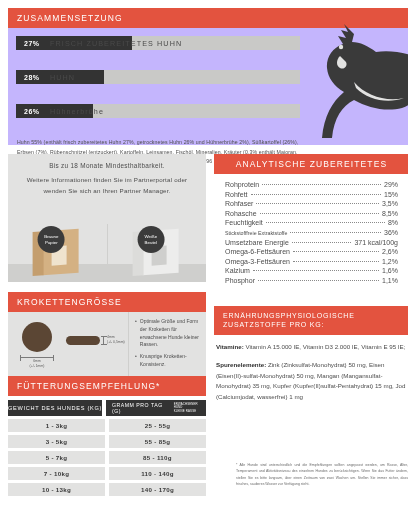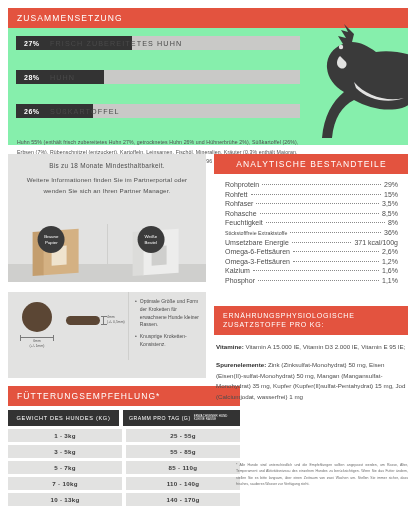--- a/index.html
+++ b/index.html
@@ -19,21 +19,21 @@
     letter-spacing: 1.1px;
     padding: 5px 8px 5px 9px;
     font-weight: 400;
   }
   .bar-title.small { font-size: 7px; letter-spacing: .8px; line-height: 1.35; }
 
   
   .composition {
     position: absolute; left: 8px; top: 8px;
     width: 400px; height: 137px;
-    background: #86efac;
+    background: #c4b5fd;
   }
   .comp-body { position: relative; padding: 8px 8px 0 8px; }
   .bar-row {
     position: relative;
     height: 14px;
     background: #C9C9C7;
     margin-bottom: 20px;
     width: 284px;
     display: flex; align-items: center;
   }
@@ -178,22 +178,22 @@
     content: ""; position: absolute; left: -3px; height: 1px; width: 6px;
     background: #7a7a7a;
   }
   .dim-v:before { top: 0; } .dim-v:after { bottom: 0; }
   .dim-label { position: absolute; font-size: 3.4px; color: #5a5a5a; line-height: 1.4; text-align: center; }
   .dim-label.w { left: 10px; top: 47px; width: 38px; }
   .dim-label.t { left: 99px; top: 23px; width: 30px; text-align: left; }
 
   
   .feeding {
-    position: absolute; left: 8px; top: 386px;
-    width: 232px; height: 114px;
+    position: absolute; left: 8px; top: 376px;
+    width: 198px; height: 114px;
   }
   .feed-head { display: flex; gap: 4px; margin-top: 4px; }
   .feed-head > div {
     background: #333333; color: #ffffff;
     height: 16px; display: flex; align-items: center;
   }
   .fh-left { flex: 1; justify-content: center; font-size: 5.6px; letter-spacing: .7px; }
   .fh-right { flex: 1; justify-content: flex-start; padding-left: 6px; gap: 3px; }
   .fh-right .main { font-size: 5.2px; letter-spacing: .5px; }
   .fh-right .sub { font-size: 2.8px; line-height: 1.25; letter-spacing: .2px; }
@@ -236,21 +236,21 @@
 
       <div class="bar-row">
         <div class="bar-fill" style="width:31%"></div>
         <span class="bar-pct">28%</span>
         <span class="bar-label">HUHN</span>
       </div>
 
       <div class="bar-row">
         <div class="bar-fill" style="width:27%"></div>
         <span class="bar-pct">26%</span>
-        <span class="bar-label">SÜßKARTOFFEL</span>
+        <span class="bar-label">Hühnerbrühe</span>
       </div>
 
 
       <p class="ingredients">Huhn 55% (enthält frisch zubereitetes Huhn 27%, getrocknetes Huhn 26% und Hühnerbrühe 2%), Süßkartoffel (26%), Erbsen (7%), Rübenschnitzel (entzuckert), Kartoffeln, Leinsamen, Fischöl, Mineralien, Kräuter (0,3% enthält Majoran, Basilikum, Oregano, Salbei, Thymian, Petersilie), Fructooligosaccharide (FOS, 96 mg/kg), Mannanoligosaccharide (MOS, 24 mg/kg)</p>
     </div>
 
     <div class="rooster-wrap">
       <svg width="104" height="130" viewBox="0 0 104 130">
         <path fill="#3a3a3a" d="M34 8 L38 16 L31 14 L36 22 L28 20 L33 28 C22 32 16 42 17 52 C18 62 24 70 34 76
           C22 86 14 100 12 122 L22 122 C24 102 32 90 44 84 C58 92 76 96 92 92 C100 90 104 84 104 76
@@ -287,21 +287,21 @@
         </div>
         <div class="badge">
           <span>Weiße</span>
           <span>Beutel</span>
         </div>
       </div>
     </div>
   </section>
 
   <section class="analytical">
-    <div class="bar-title">ANALYTISCHE BESTANDTEILE</div>
+    <div class="bar-title">ANALYTISCHE ZUBEREITETES</div>
     <div class="an-list">
       <div class="an-row">
           <span class="k">Rohprotein</span>
           <span class="dots"></span>
           <span class="v">29%</span>
         </div>
       <div class="an-row">
           <span class="k">Rohfett</span>
           <span class="dots"></span>
           <span class="v">15%</span>
@@ -348,20 +348,21 @@
         </div>
       <div class="an-row">
           <span class="k">Phosphor</span>
           <span class="dots"></span>
           <span class="v">1,1%</span>
         </div>
     </div>
   </section>
 
   <section class="kibble">
+    <div class="bar-title">KROKETTENGRÖSSE</div>
     <div class="kib-body">
       <div class="kib-left">
         <div class="disc"></div>
         <div class="side"></div>
         <div class="dim-h"></div>
         <div class="dim-label w">
           <span>6mm</span><br>
           <span>(+/- 1mm)</span>
         </div>
         <div class="dim-v"></div>

